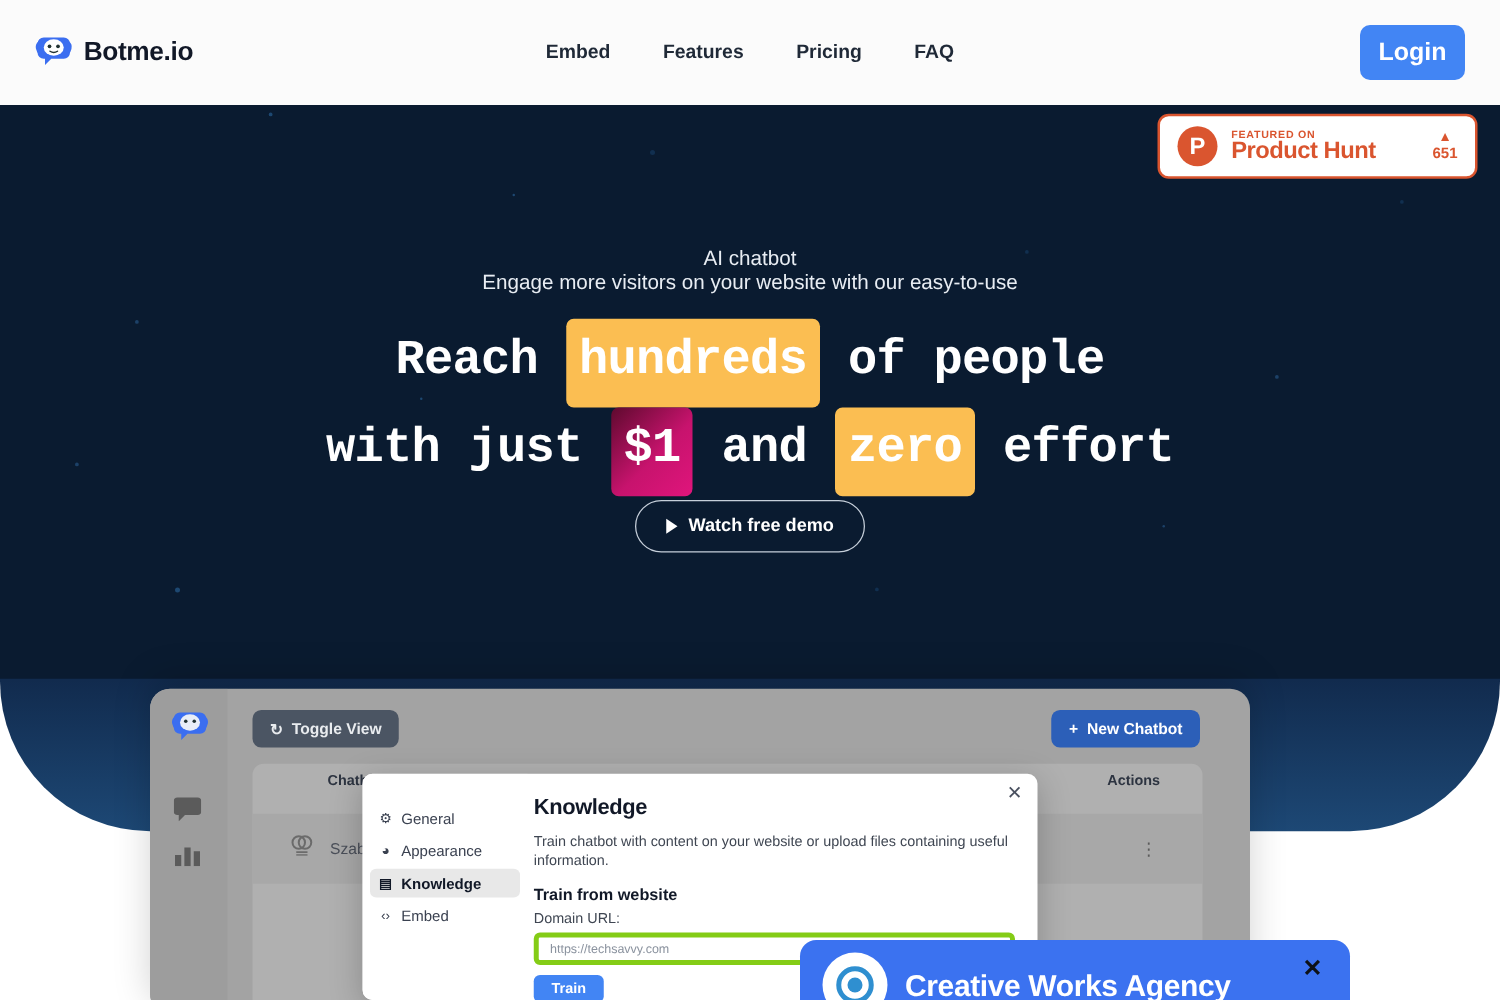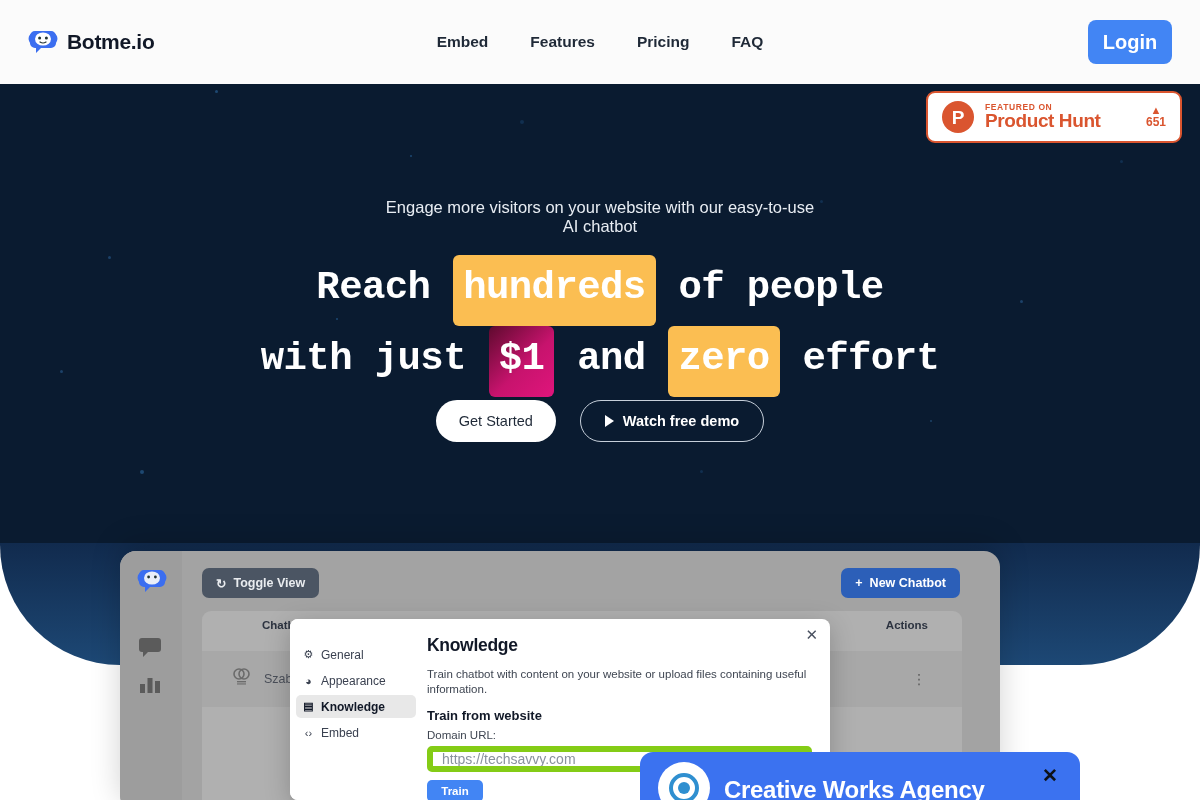--- a/index.html
+++ b/index.html
@@ -155,22 +155,22 @@
     font-size:12px; color:#3a4150; cursor:pointer;
   }
   .m-item.active{ background:#e8e8e8; font-weight:bold; color:#111827; }
   .m-ico{ font-size:11px; width:13px; text-align:center; }
   .modal-body{ position:absolute; left:132px; top:0; width:408px; height:181px; padding:16px 18px 0 5px; }
   .m-title{ font-size:17.5px; font-weight:bold; color:#111827; letter-spacing:-.3px; }
   .m-desc{ margin-top:11px; font-size:11.5px; color:#3f4652; line-height:1.32; width:385px; }
   .m-sub{ margin-top:11px; font-size:13px; font-weight:bold; color:#111827; }
   .m-label{ margin-top:6px; font-size:11.5px; color:#3f4652; }
   .m-input{
-    margin-top:5px; width:385px; height:26px; border:6px solid #84cc16; border-radius:5px;
-    font-size:14px; color:#111827; padding:0 9px; font-family:"Liberation Sans", sans-serif;
+    margin-top:5px; width:385px; height:26px; border:4px solid #84cc16; border-radius:5px;
+    font-size:10px; color:#111827; padding:0 9px; font-family:"Liberation Sans", sans-serif;
     background:#fff;
   }
   .m-input::placeholder{ color:#8a929e; }
   .m-train{
     margin-top:8px; width:56px; height:22px; background:#4285f4; color:#fff;
     border:none; border-radius:5px; font-size:11.5px; font-weight:bold; cursor:pointer;
     font-family:"Liberation Sans", sans-serif;
   }
   .m-close{
     position:absolute; right:12px; top:8px; font-size:15px; color:#4a5160; cursor:pointer;
@@ -252,31 +252,30 @@
     <div class="ph-featured">FEATURED ON</div>
     <div class="ph-name">Product Hunt</div>
   </div>
   <div class="ph-votes">
     <div class="ph-tri">▲</div>
     <div class="ph-count">651</div>
   </div>
 </div>
 
 <div class="hero-sub">
+  <div>AI chatbot</div>
   <div>Engage more visitors on your website with our easy-to-use</div>
-  <div>AI chatbot</div>
 </div>
 
 <div class="headline">
   <div><span>Reach </span><span class="hl hl-amber">hundreds</span><span> of people</span></div>
   <div><span>with just </span><span class="hl hl-pink">$1</span><span> and </span><span class="hl hl-amber">zero</span><span> effort</span></div>
 </div>
 
 <div class="cta-row">
-  <button class="btn-get">Get Started</button>
   <button class="btn-demo">
     <span class="play-tri"></span>
     <span>Watch free demo</span>
   </button>
 </div>
 
 <div class="dash">
   <div class="dash-side">
     <div class="dash-logo">
       <svg width="30" height="27" viewBox="0 0 30 27">

